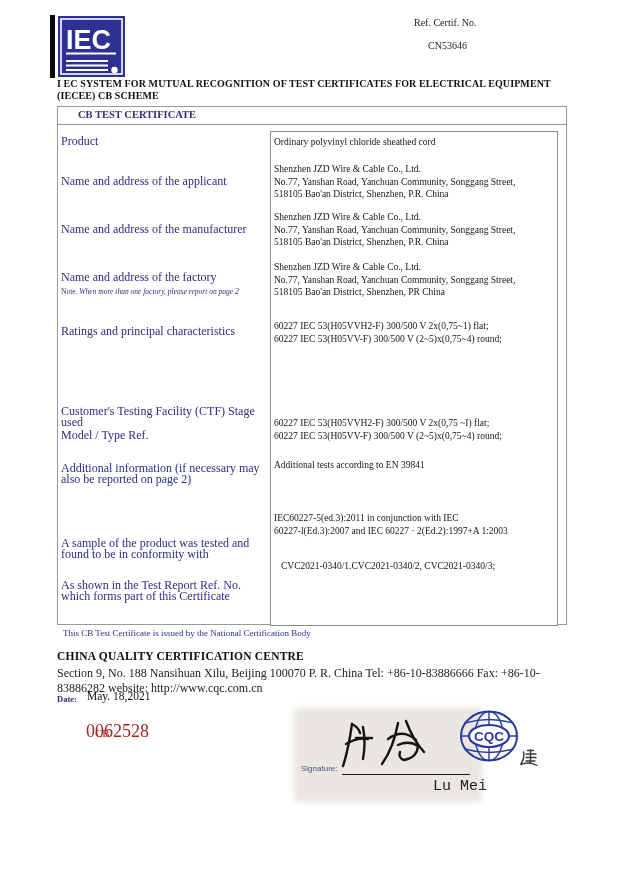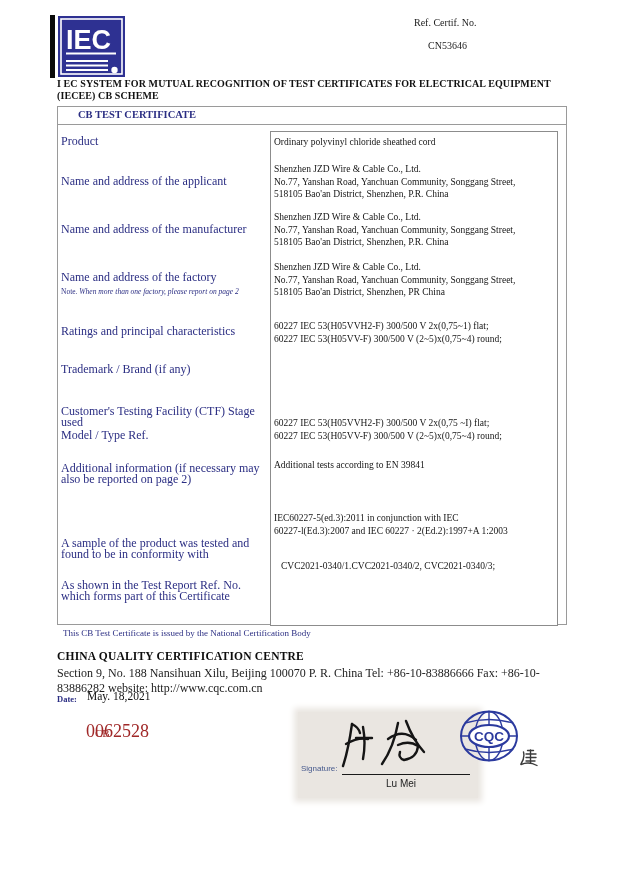--- a/index.html
+++ b/index.html
@@ -23,21 +23,21 @@
   .issued{font-size:9px;color:#2b2e83;}
   .ncb-name{font-weight:bold;font-size:11.5px;color:#0d0d0d;letter-spacing:.2px;}
   .ncb-addr{font-size:12px;color:#222;}
   .date-lbl{font-size:8.5px;color:#2b2e83;font-weight:bold;}
   .date-val{font-size:11.5px;color:#111;}
   .cb-pfx{font-size:11px;color:#a02828;padding-left:38px;}
   .cb-num{font-size:18px;color:#a02828;margin-left:10px;}
   .sig-patch{background:#eae6e1;box-shadow:0 0 6px 4px #eae6e1;}
   .sig-label{font-size:8px;color:#46598c;font-family:"Liberation Sans","DejaVu Sans",sans-serif;}
   .sig-line{border-top:1.5px solid #1a1a1a;}
-  .sig-name{font-size:10px;color:#222;font-family:Liberation Sans, sans-serif;}
+  .sig-name{font-size:15px;color:#222;font-family:Liberation Mono, monospace;margin-left:47px;}
   svg{display:block;}
 </style>
 </head>
 <body>
 
 <div class="page">
 
   <div class="abs iec-bar" style="left:50px;top:15px;width:5px;height:63px;"></div>
   <div class="abs" style="left:58px;top:16px;">
     <svg width="67" height="61" viewBox="0 0 67 61">
@@ -67,21 +67,20 @@
 
   <div class="abs lbl" style="left:61px;top:136px;">Product</div>
   <div class="abs lbl" style="left:61px;top:176px;">Name and address of the applicant</div>
   <div class="abs lbl" style="left:61px;top:224px;">Name and address of the manufacturer</div>
   <div class="abs lbl" style="left:61px;top:272px;">Name and address of the factory</div>
   <div class="abs lbl-note" style="left:61px;top:287px;">
     <span class="note-pfx">Note.</span>
     <span class="it">When more than one factory, please report on page 2</span>
   </div>
   <div class="abs lbl" style="left:61px;top:326px;">Ratings and principal characteristics</div>
-  <div class="abs lbl" style="left:61px;top:364px;">Trademark / Brand (if any)</div>
   <div class="abs lbl" style="left:61px;top:406px;">Customer's Testing Facility (CTF) Stage used</div>
   <div class="abs lbl" style="left:61px;top:430px;">Model / Type Ref.</div>
   <div class="abs lbl" style="left:61px;top:463px;">Additional information (if necessary may also be reported on page 2)</div>
   <div class="abs lbl" style="left:61px;top:538px;">A sample of the product was tested and found to be in conformity with</div>
   <div class="abs lbl" style="left:61px;top:580px;">As shown in the Test Report Ref. No. which forms part of this Certificate</div>
 
   <div class="abs val" style="left:274px;top:136px;">Ordinary polyvinyl chloride sheathed cord</div>
 
   <div class="abs val" style="left:274px;top:163px;">
     <div>Shenzhen JZD Wire &amp; Cable Co., Ltd.</div>

